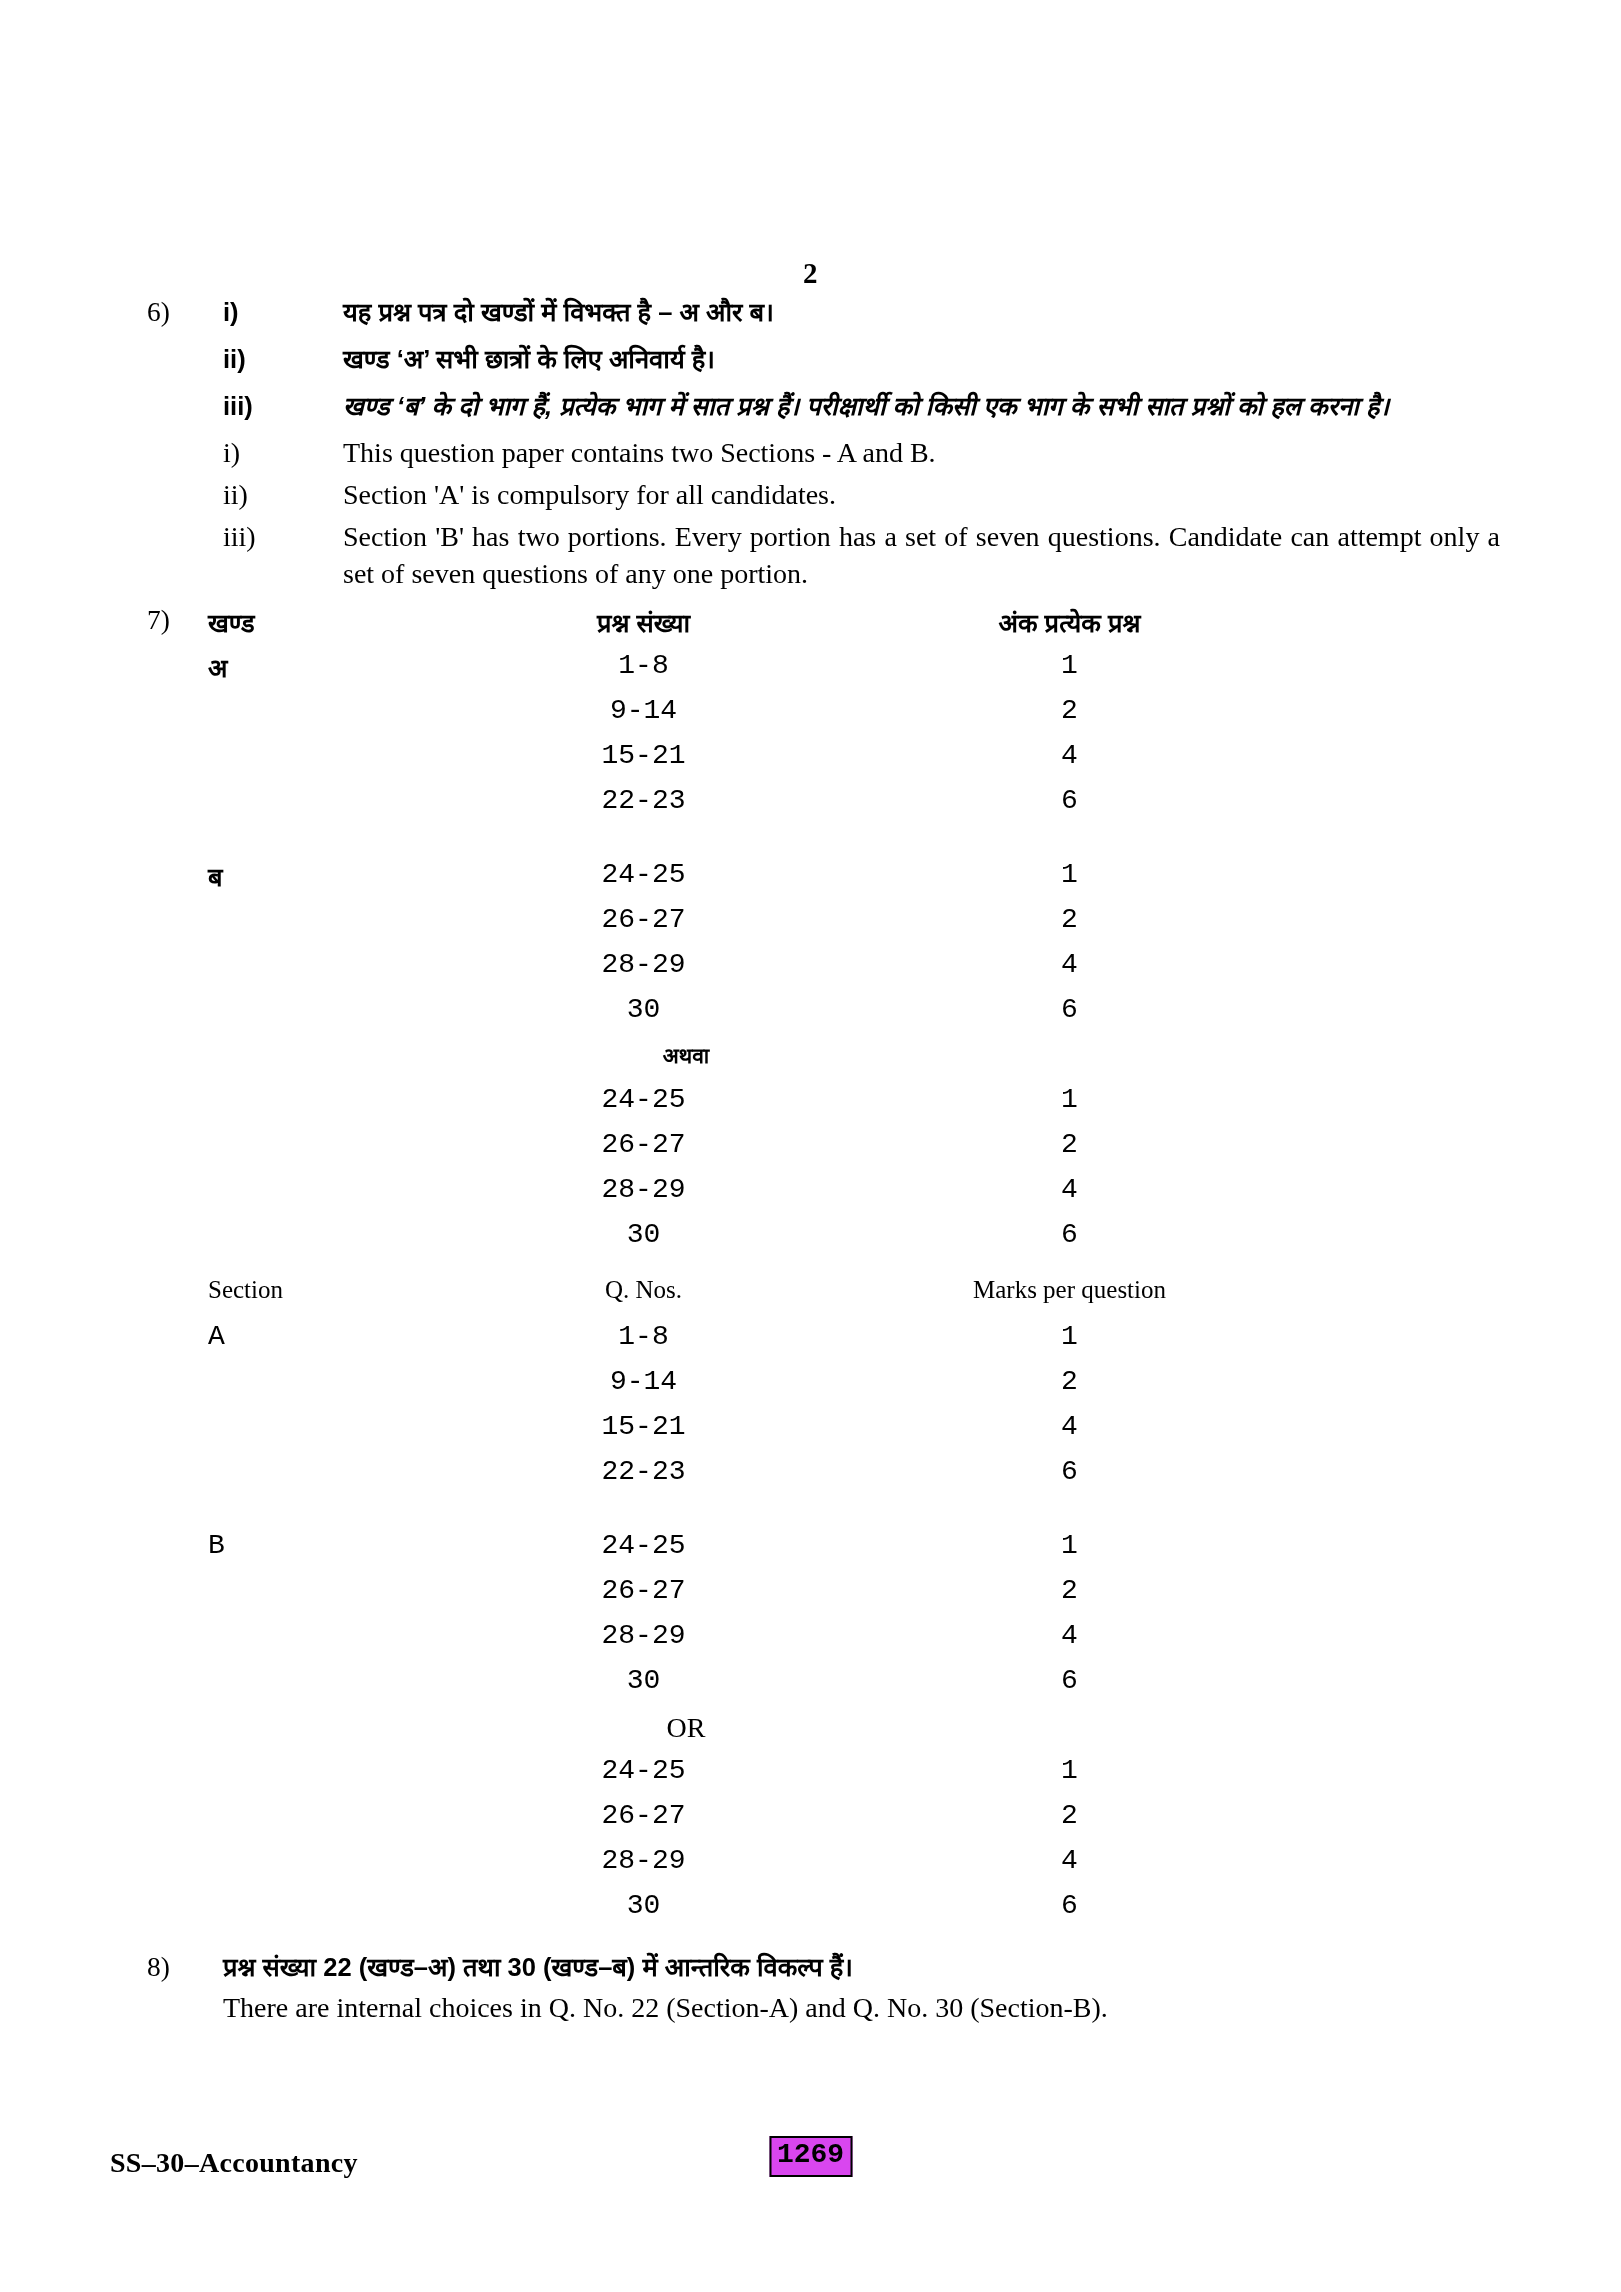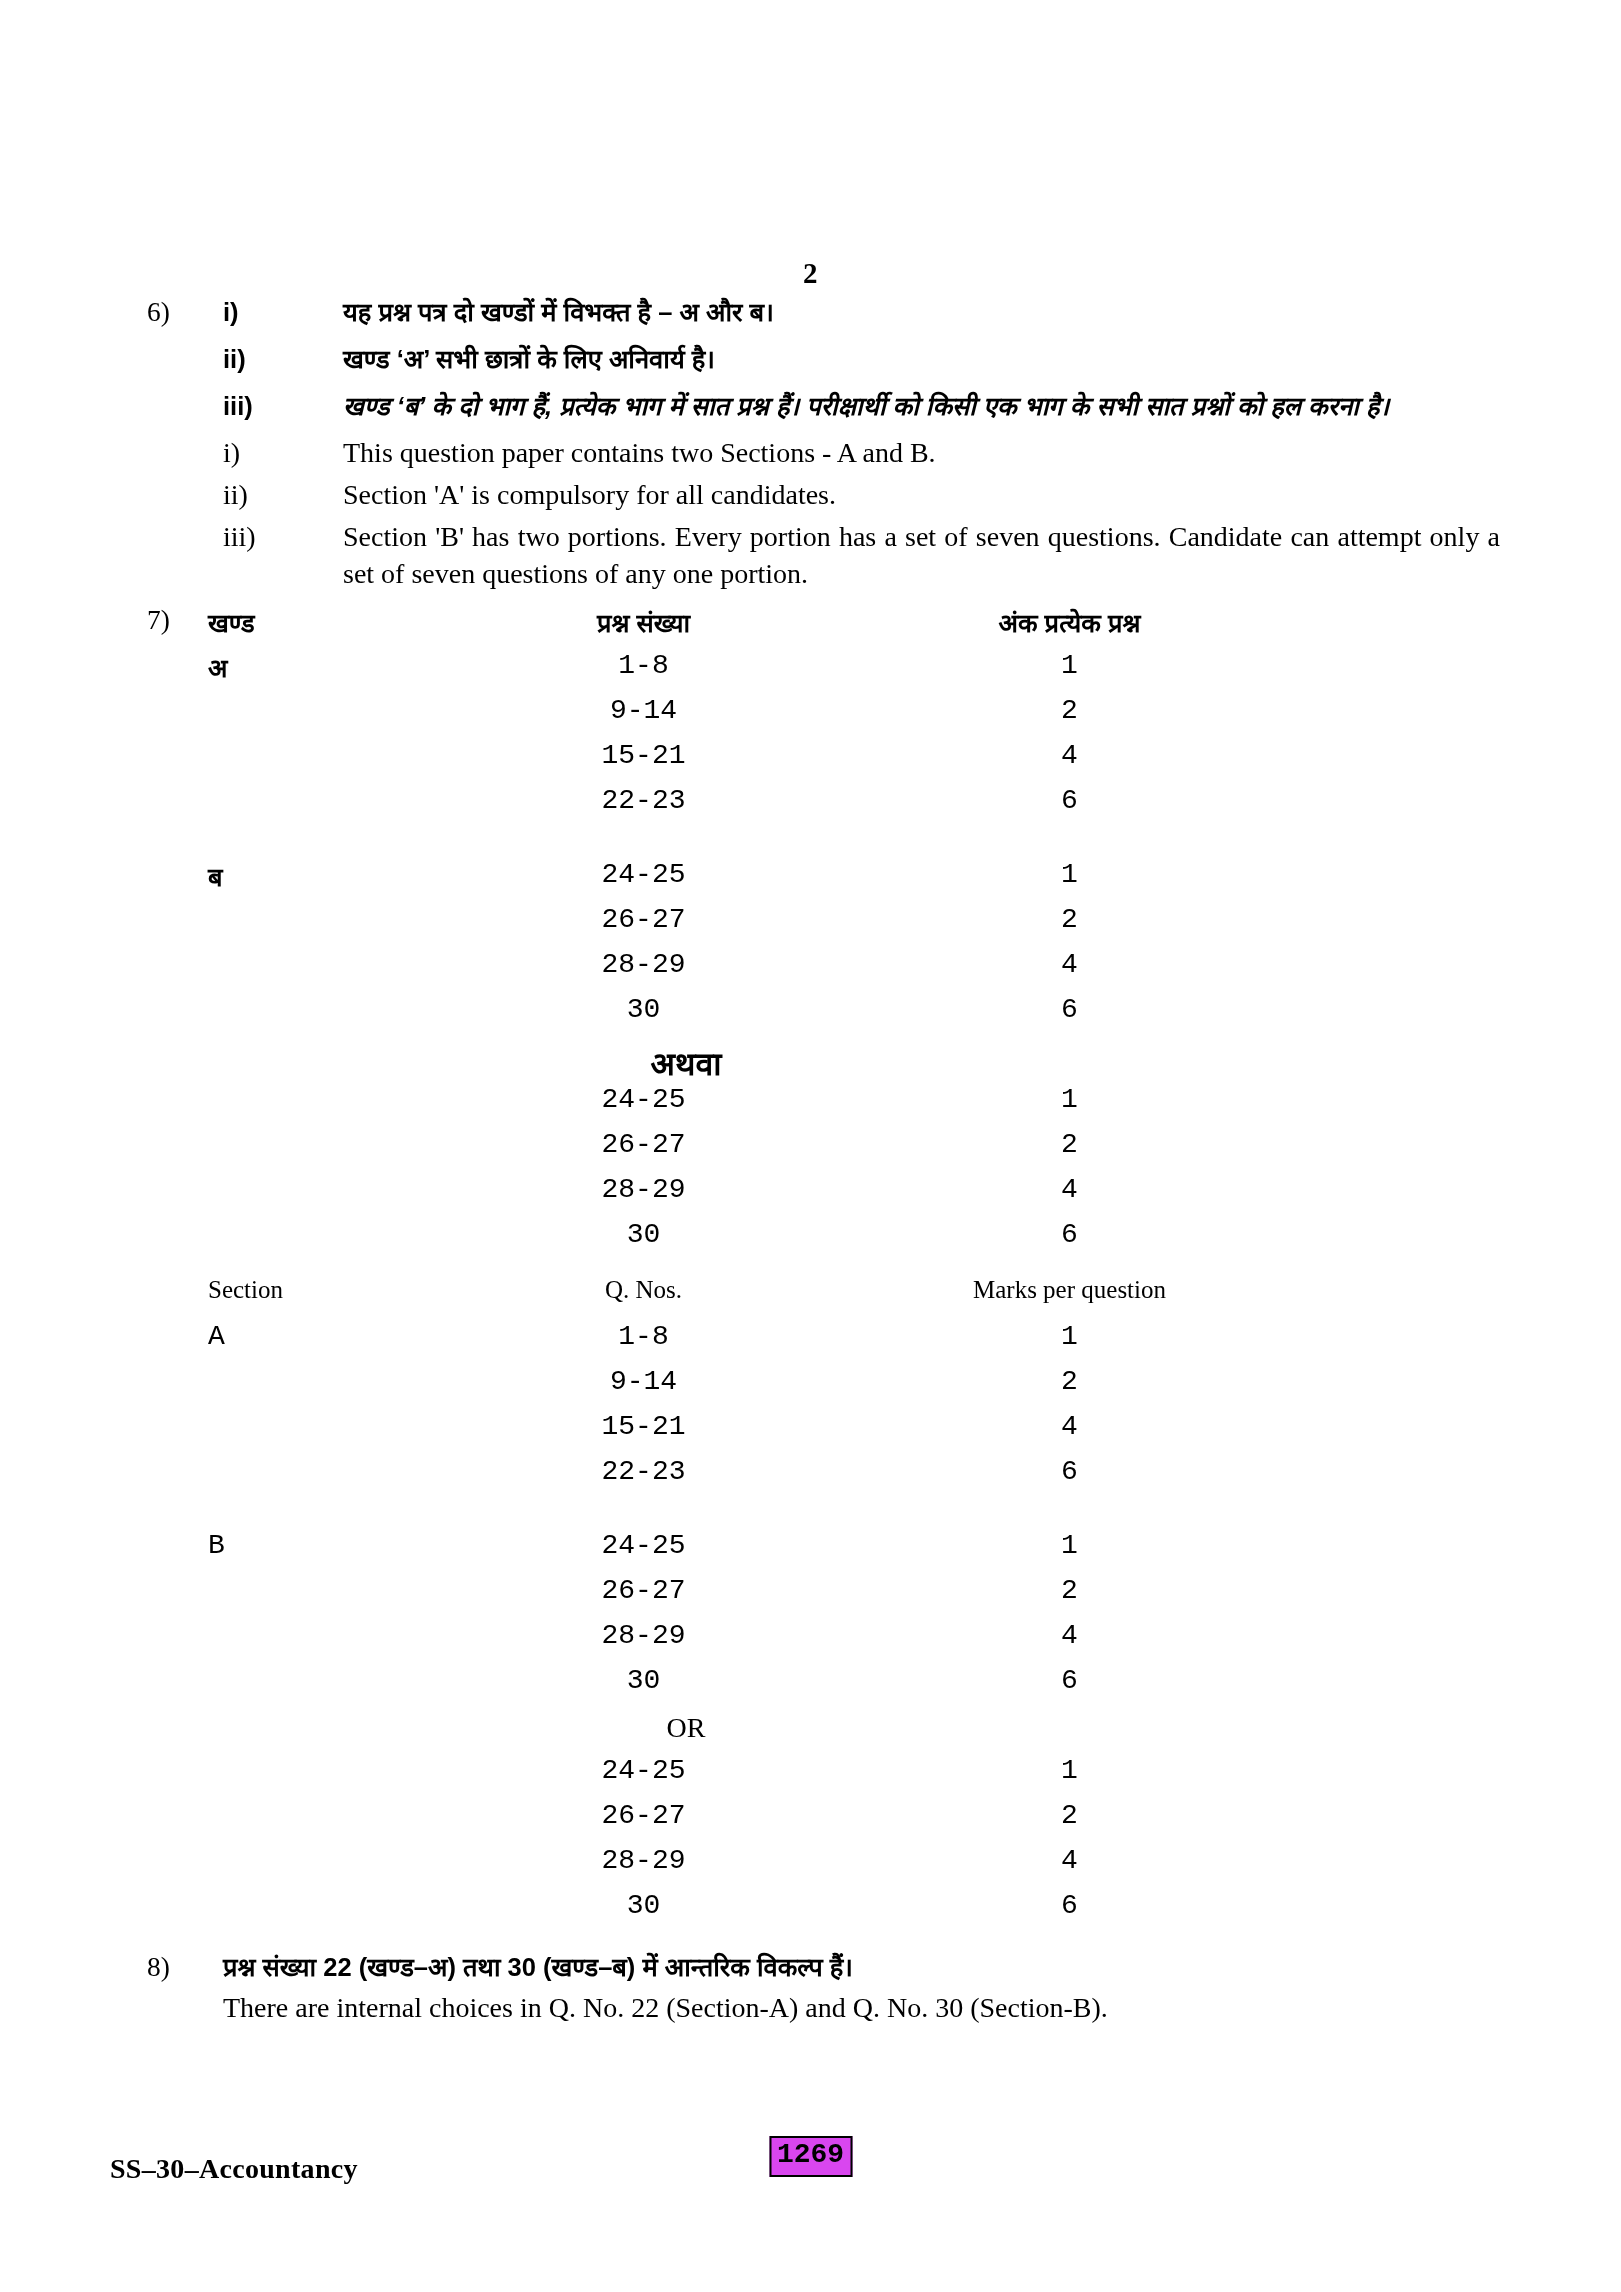--- a/index.html
+++ b/index.html
@@ -137,21 +137,21 @@
     font-weight: bold;
     font-size: 25.5px;
   }
   .spacer-row { height: 29px; }
   .or-row td {
     text-align: center;
   }
   .or-hindi {
     font-family: Liberation Mono, monospace;
     font-weight: bold;
-    font-size: 32px;
+    font-size: 21px;
   }
   .or-eng {
     font-family: "Liberation Serif", "DejaVu Serif", serif;
     font-size: 28px;
   }
 
   
   .item8 {
     margin-top: 13.7px;
   }
@@ -166,21 +166,21 @@
   .footer {
     position: absolute;
     left: 110px;
     right: 110px;
     top: 2142px;
     height: 59px;
   }
   .footer-code {
     position: absolute;
     left: 0;
-    top: 11px;
+    top: 5px;
     font-family: "Liberation Serif", "DejaVu Serif", serif;
     font-weight: bold;
     font-size: 28px;
     letter-spacing: 0.3px;
   }
   .footer-box {
     position: absolute;
     left: 50%;
     transform: translateX(-50%);
     top: -5.9px;

